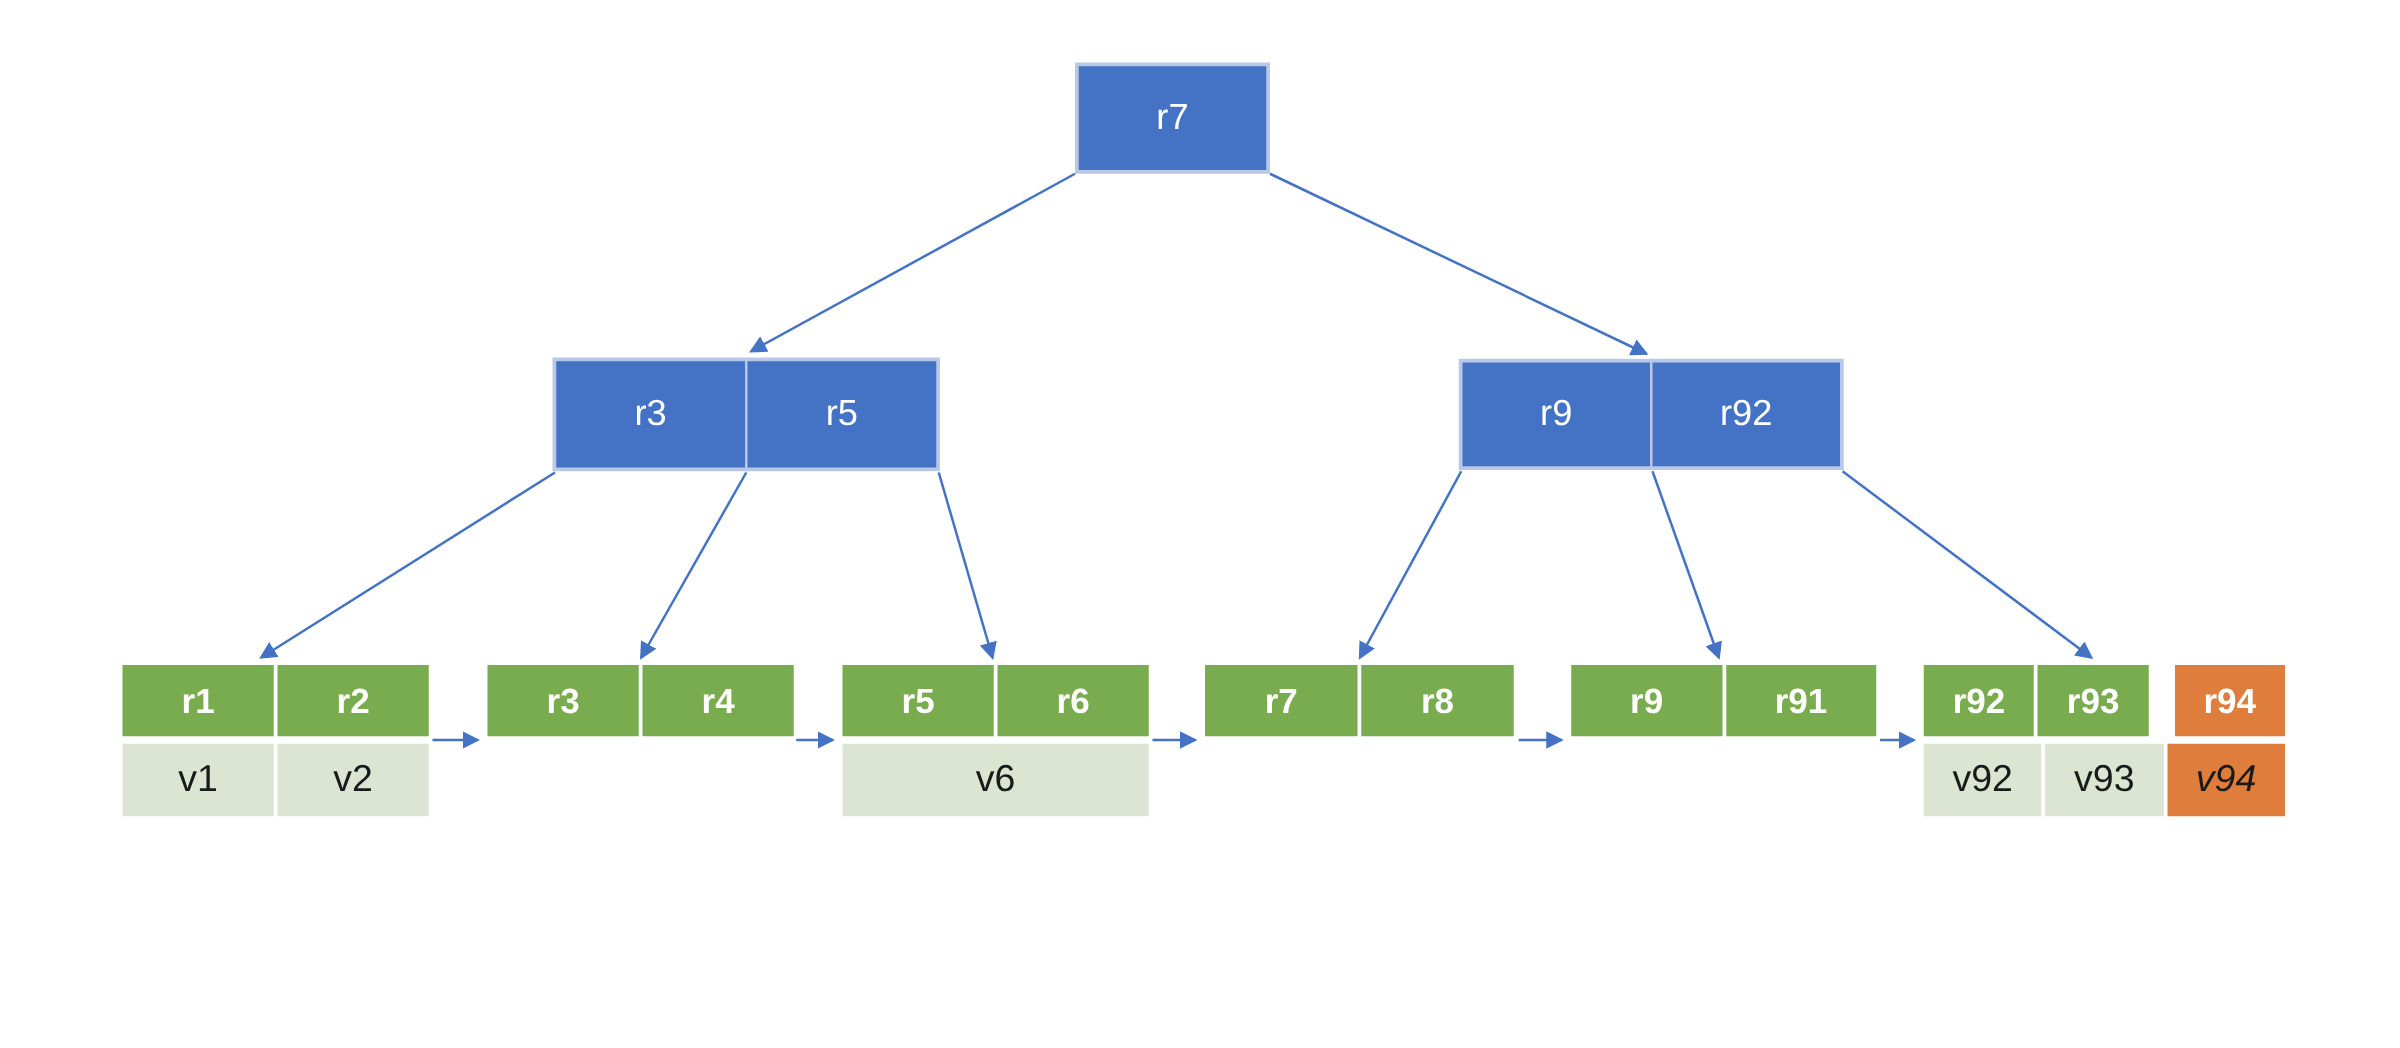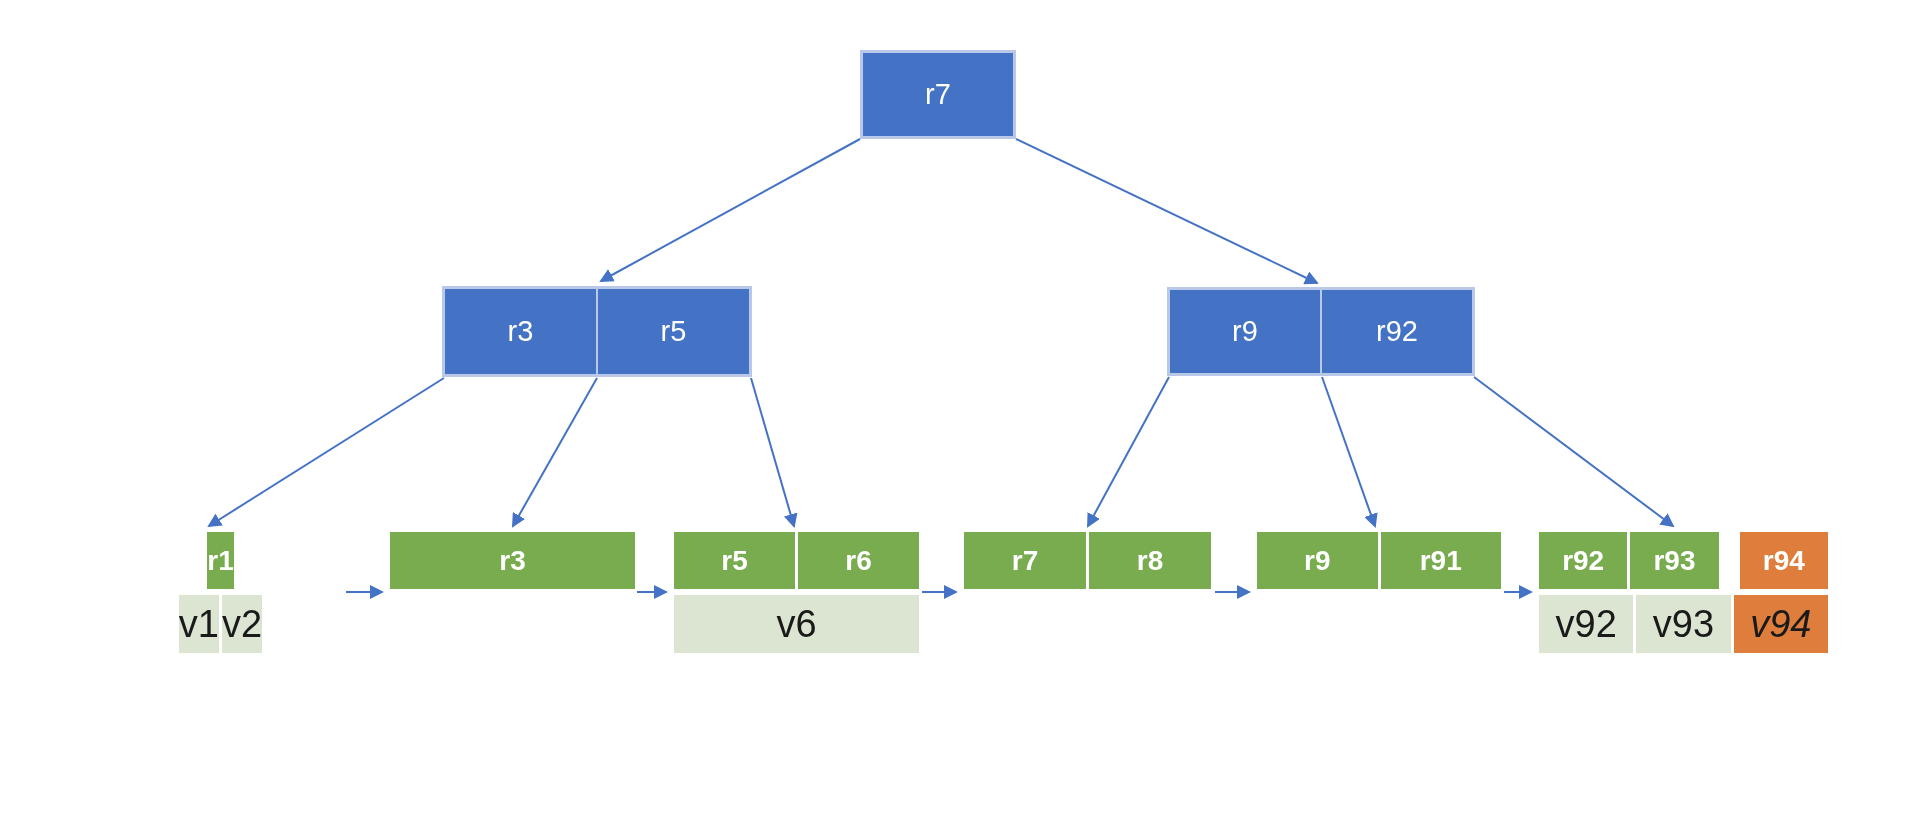--- a/index.html
+++ b/index.html
@@ -67,21 +67,21 @@
   }
   .key-cell {
     background: var(--leaf_green, #79AB4F);
     color: var(--key_text, #ffffff);
     font-size: 28px;
     font-weight: 700;
   }
   .value-cell {
     background: var(--leaf_value_bg, #DCE5D2);
     color: var(--value_text, #1a1a1a);
-    font-size: 38px;
+    font-size: 30px;
     font-weight: 400;
   }
   .key-cell.highlight {
     background: var(--highlight_orange, #DF7E3C);
     margin-left: 18px;
   }
   .value-cell.highlight {
     background: var(--highlight_orange, #DF7E3C);
     color: var(--value_text, #1a1a1a);
     font-style: italic;
@@ -124,33 +124,35 @@
   <div class="blue-node" style="left:442px; top:286px; width:310px; height:91px;">
     <div class="blue-cell">r3</div>
     <div class="blue-cell">r5</div>
   </div>
 
   <div class="blue-node" style="left:1167px; top:287px; width:308px; height:89px;">
     <div class="blue-cell">r9</div>
     <div class="blue-cell">r92</div>
   </div>
 
-  <div class="leaf" style="left:98px; top:532px; width:245px;align-items:center;">
+  <div class="leaf" style="left:98px; top:532px; width:245px;">
     <div class="leaf-row key-row">
       <div class="cell key-cell">r1</div>
+      <div class="cell key-cell">r2</div>
     </div>
     <div class="leaf-row value-row">
       <div class="cell value-cell">v1</div>
       <div class="cell value-cell">v2</div>
     </div>
   </div>
 
   <div class="leaf" style="left:390px; top:532px; width:245px;">
     <div class="leaf-row key-row">
       <div class="cell key-cell">r3</div>
+      <div class="cell key-cell">r4</div>
     </div>
   </div>
 
   <div class="leaf" style="left:674px; top:532px; width:245px;">
     <div class="leaf-row key-row">
       <div class="cell key-cell">r5</div>
       <div class="cell key-cell">r6</div>
     </div>
     <div class="leaf-row value-row">
       <div class="cell value-cell">v6</div>

